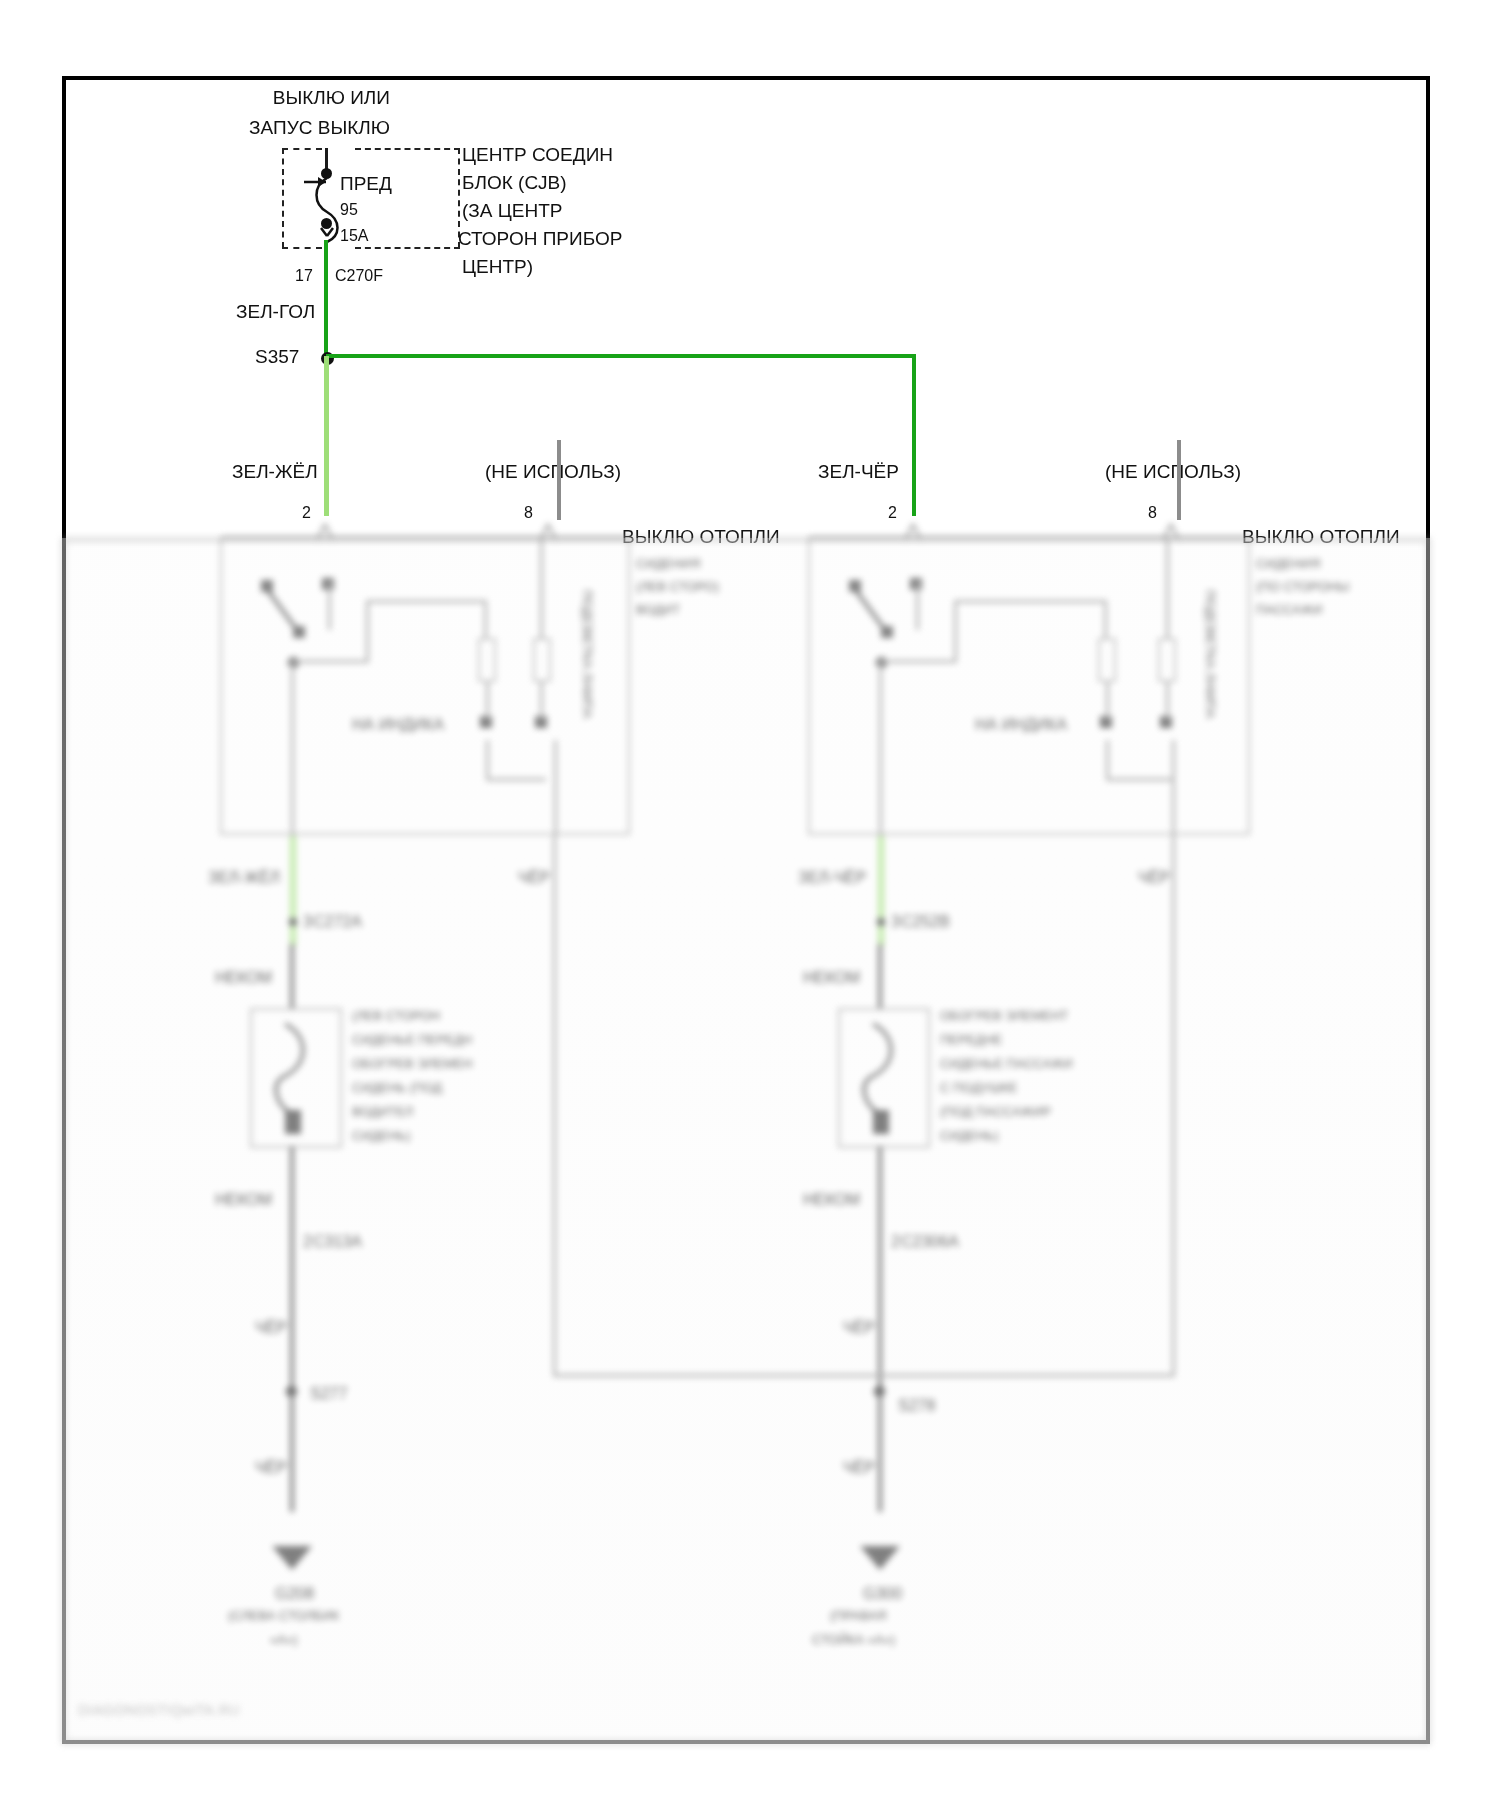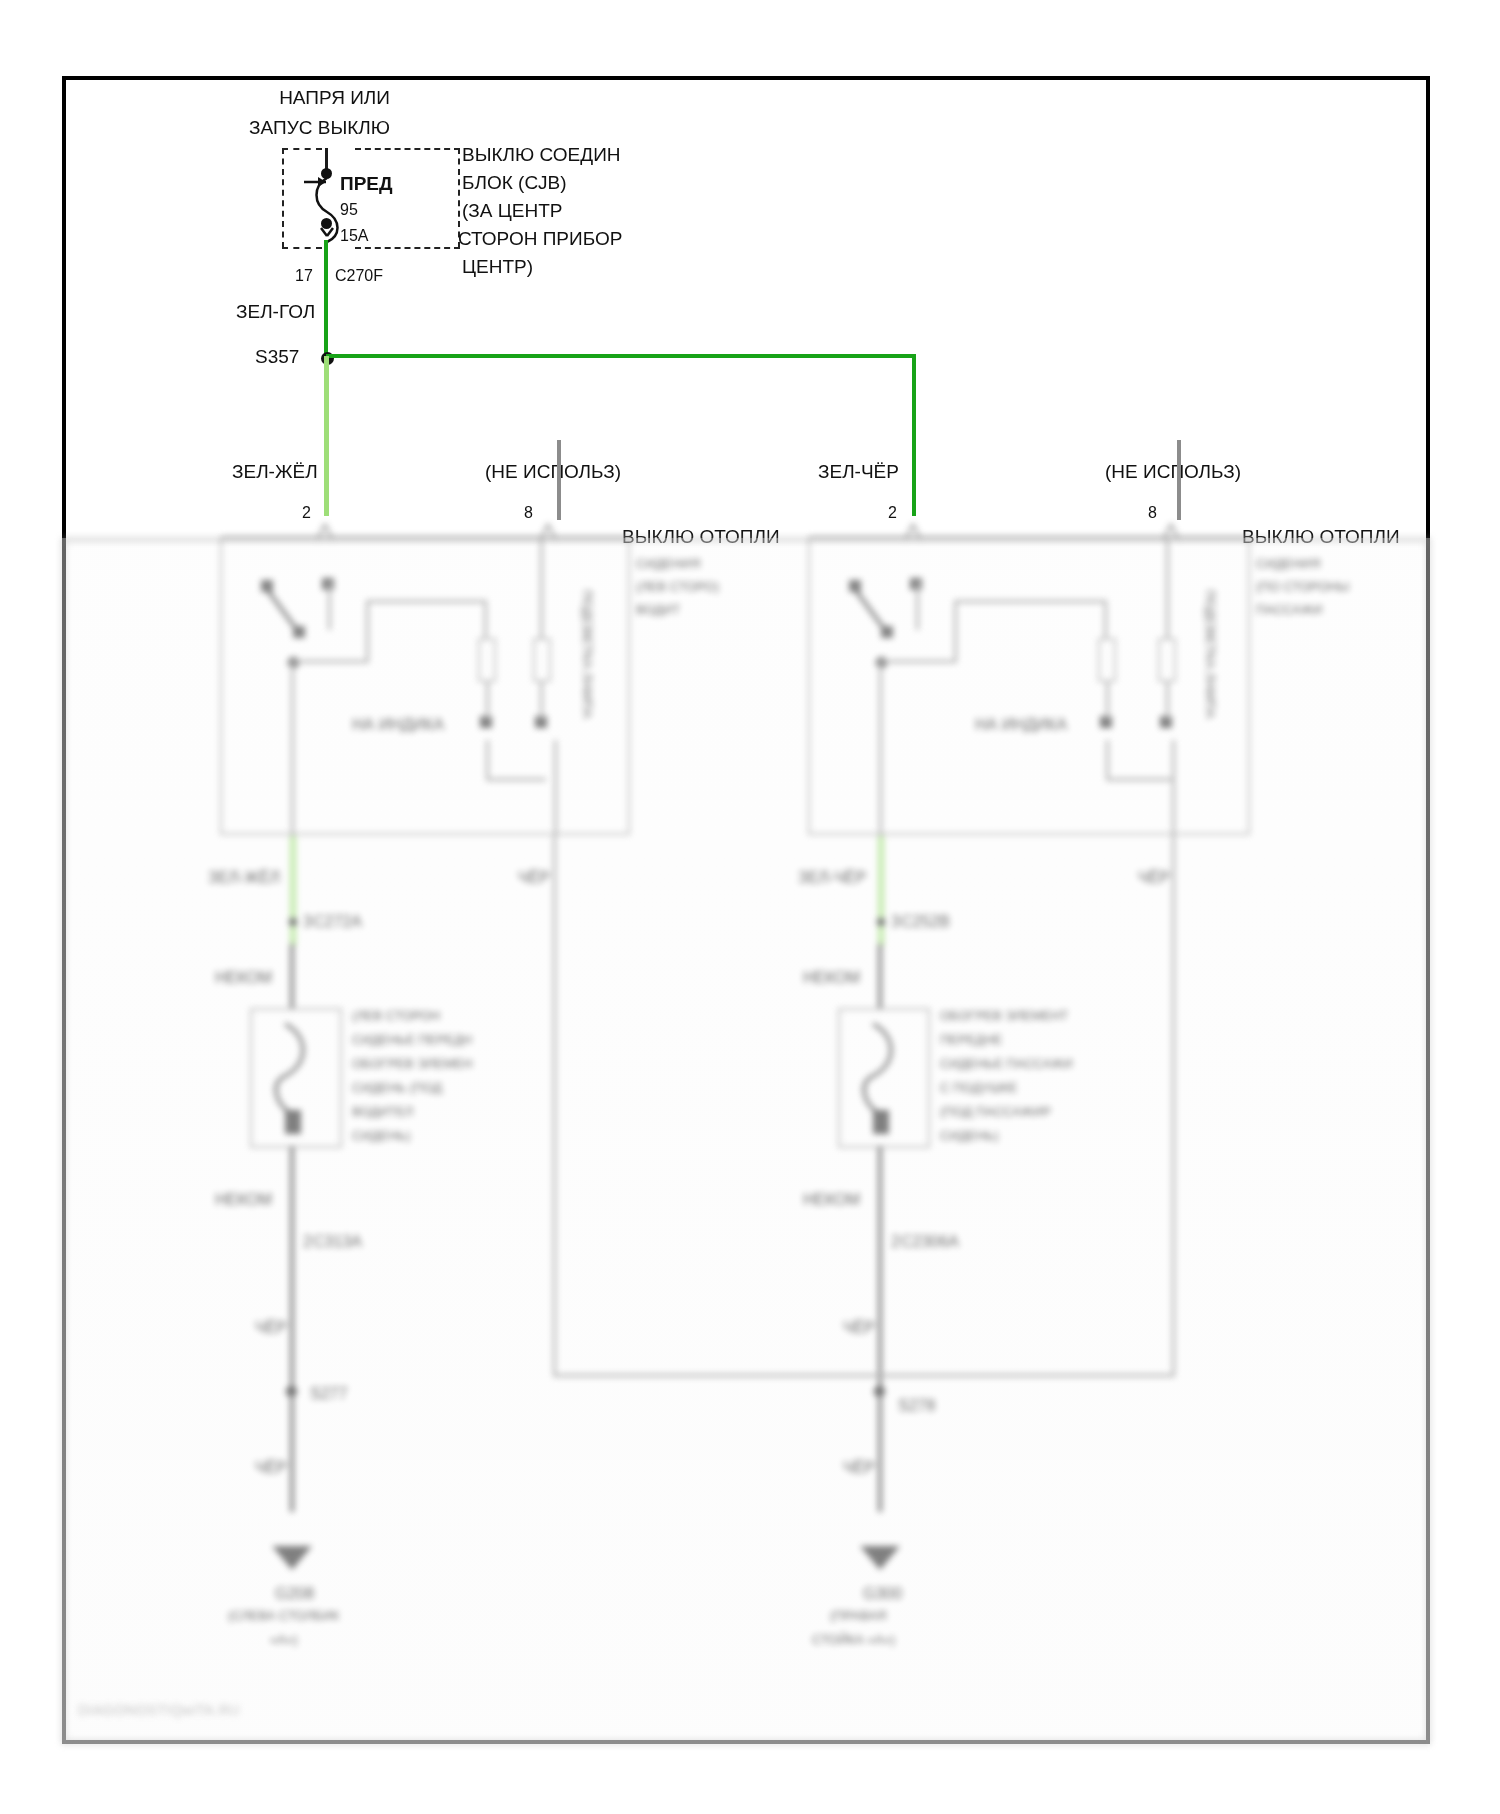--- a/index.html
+++ b/index.html
@@ -103,21 +103,21 @@
   }
   svg { position: absolute; overflow: visible; }
 </style>
 </head>
 <body>
 
 <div id="sheet">
 
   <div class="frame-outer"></div>
 
-  <div class="txt" style="left:255px; top:86px; width:135px; text-align:right;">НАПРЯ ИЛИ</div>
+  <div class="txt" style="left:255px; top:86px; width:135px; text-align:right;">ВЫКЛЮ ИЛИ</div>
   <div class="txt" style="left:245px; top:116px; width:145px; text-align:right;">ЗАПУС ВЫКЛЮ</div>
 
   <div class="dash-v" style="left:282px; top:148px; height:100px;"></div>
   <div class="dash-h" style="left:282px; top:148px; width:40px;"></div>
   <div class="dash-h" style="left:282px; top:247px; width:40px;"></div>
   <div class="dash-h" style="left:355px; top:148px; width:105px;"></div>
   <div class="dash-h" style="left:355px; top:247px; width:105px;"></div>
   <div class="dash-v" style="left:458px; top:148px; height:100px;"></div>
 
   <div class="vline" style="left:325px; top:148px; width:3px; height:26px;"></div>
@@ -125,25 +125,25 @@
   <svg width="60" height="40" style="left:300px; top:160px;">
     <path d="M4,22 L26,22" stroke="#111" stroke-width="2.5" fill="none"></path>
     <path d="M26,22 L18,17 L18,27 Z" fill="#111"></path>
   </svg>
   <svg width="40" height="70" style="left:310px; top:178px;">
     <path d="M17,0 C3,8 3,26 17,34 C31,42 31,58 17,64" stroke="#111" stroke-width="2.5" fill="none"></path>
     <path d="M17,58 L11,50 M17,58 L23,50" stroke="#111" stroke-width="2.5" fill="none"></path>
   </svg>
   <div class="dot" style="left:321px; top:218px;"></div>
 
-  <div class="txt" style="left:340px; top:172px;font-weight:bold;">ПРЕД</div>
+  <div class="txt" style="left:340px; top:172px;">ПРЕД</div>
   <div class="txt sm" style="left:340px; top:200px;">95</div>
   <div class="txt sm" style="left:340px; top:226px;">15A</div>
 
-  <div class="txt" style="left:462px; top:143px;">ВЫКЛЮ СОЕДИН</div>
+  <div class="txt" style="left:462px; top:143px;">ЦЕНТР СОЕДИН</div>
   <div class="txt" style="left:462px; top:171px;">БЛОК (CJB)</div>
   <div class="txt" style="left:462px; top:199px;">(ЗА ЦЕНТР</div>
   <div class="txt" style="left:458px; top:227px;">СТОРОН ПРИБОР</div>
   <div class="txt" style="left:462px; top:255px;">ЦЕНТР)</div>
 
   <div class="vline grn" style="left:324px; top:240px; width:4px; height:20px;"></div>
   <div class="txt sm" style="left:295px; top:266px;">17</div>
   <div class="txt sm" style="left:335px; top:266px;">C270F</div>
 
   <div class="vline grn" style="left:324px; top:260px; width:4px; height:100px;"></div>

